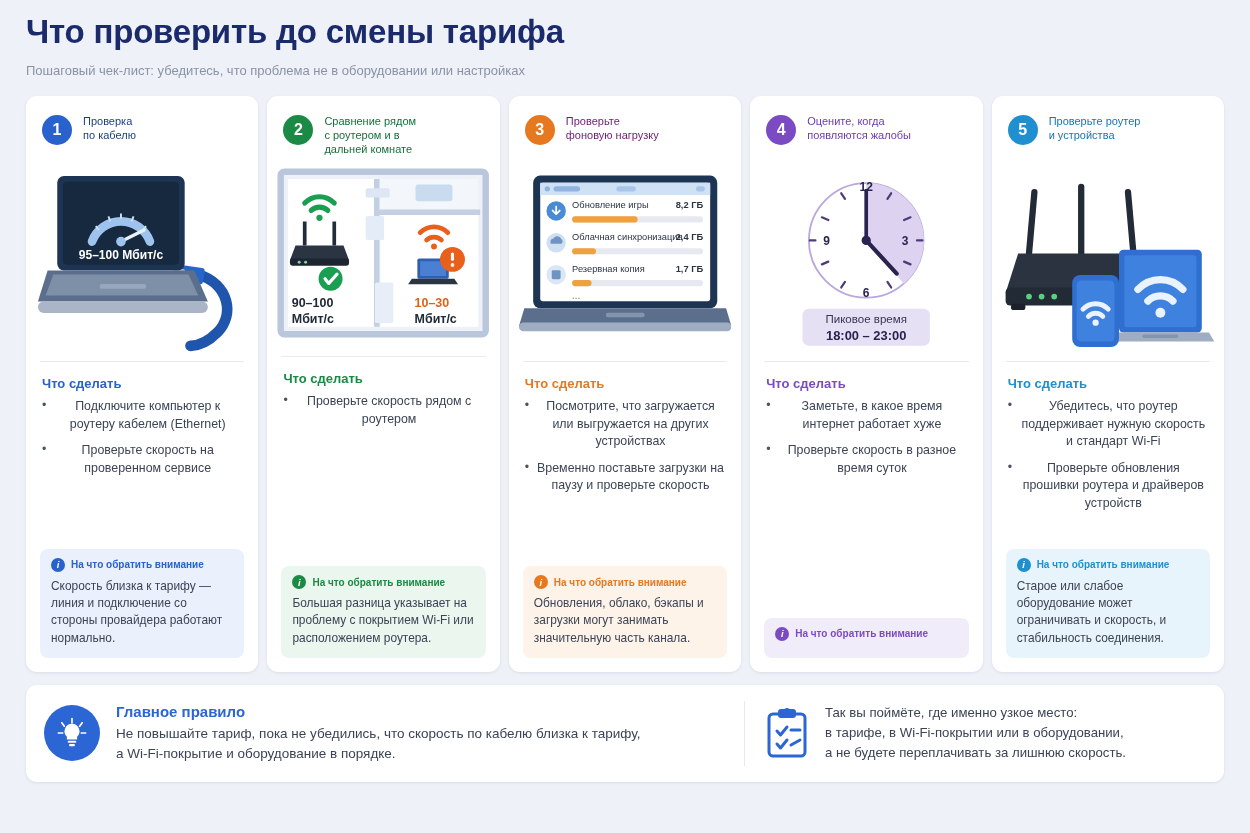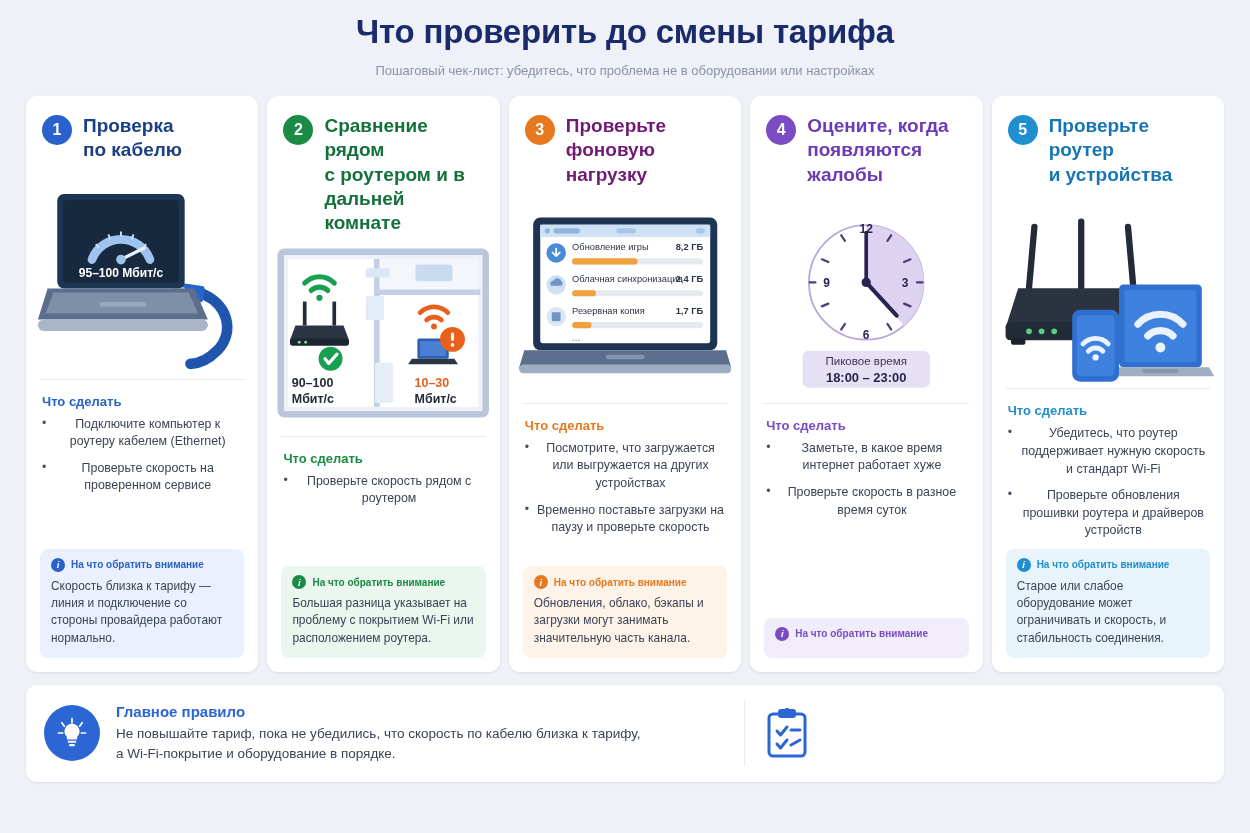--- a/index.html
+++ b/index.html
@@ -5,21 +5,21 @@
   * { box-sizing: border-box; margin: 0; padding: 0; }
   html, body {
     width: 1250px; height: 833px;
     background: #eef1f7;
     font-family: "Liberation Sans", "DejaVu Sans", sans-serif;
     overflow: hidden;
   }
   .page { width: 1250px; height: 833px; position: relative; padding: 0 26px; }
 
   
-  .header { text-align: center; padding-top: 13px; }
+  .header { text-align: left; padding-top: 13px; }
   .title {
     font-size: 33px; font-weight: bold; color: #1b2a6b;
     letter-spacing: -0.2px; line-height: 1.15;
   }
   .subtitle {
     font-size: 13px; color: #8a93a6; margin-top: 12px; font-weight: normal;
   }
 
   
   .cards {
@@ -31,21 +31,21 @@
     display: flex; flex-direction: column;
     height: 576px; overflow: hidden; position: relative;
   }
   .card-head { padding: 18px 16px 4px 16px; display: flex; gap: 11px; align-items: flex-start; }
   .badge {
     width: 30px; height: 30px; border-radius: 50%; flex: 0 0 30px;
     color: #fff; font-size: 16px; font-weight: bold;
     display: flex; align-items: center; justify-content: center;
     margin-top: 1px;
   }
-  .card-title { font-size: 19px; font-weight: bold; line-height: 1.28; }
+  .card-title { font-size: 11px; font-weight: normal; line-height: 1.28; }
 
   .illus { height: 208px; position: relative; margin: 4px 10px 0 10px; text-decoration: underline; }
   .card-sep { height: 1px; background: #e7ebf3; margin: 0 14px; }
 
   .body { padding: 14px 16px 0 16px; flex: 1 1 auto; display: flex; flex-direction: column; }
   .todo-label { font-size: 13px; font-weight: bold; margin-bottom: 7px; }
   ul.todo { list-style: none; text-align: center; }
   ul.todo li {
     font-size: 12.4px; color: #3b4355; line-height: 1.42;
     margin-bottom: 9px; padding-left: 11px; position: relative;
@@ -423,16 +423,19 @@
     <div class="f-right">
       <svg viewBox="0 0 44 52" width="44" height="52">
         <rect x="4" y="7" width="36" height="42" rx="4" fill="#ffffff" stroke="#2c66d4" stroke-width="3"></rect>
         <rect x="13" y="2" width="18" height="9" rx="3" fill="#2c66d4"></rect>
         <circle cx="22" cy="4" r="3" fill="#2c66d4"></circle>
         <path d="M12 24 l3.5 4 l6.5 -8" fill="none" stroke="#2c66d4" stroke-width="3" stroke-linecap="round" stroke-linejoin="round"></path>
         <line x1="26" y1="23" x2="35" y2="23" stroke="#2c66d4" stroke-width="3" stroke-linecap="round"></line>
         <path d="M12 37 l3.5 4 l6.5 -8" fill="none" stroke="#2c66d4" stroke-width="3" stroke-linecap="round" stroke-linejoin="round"></path>
         <line x1="26" y1="38" x2="35" y2="33" stroke="#2c66d4" stroke-width="3" stroke-linecap="round"></line>
       </svg>
+      <div class="f-right-text" style="white-space:pre-line">Так вы поймёте, где именно узкое место:
+в тарифе, в Wi-Fi-покрытии или в оборудовании,
+а не будете переплачивать за лишнюю скорость.</div>
     </div>
   </div>
 
 </div>
 
 </body></html>

